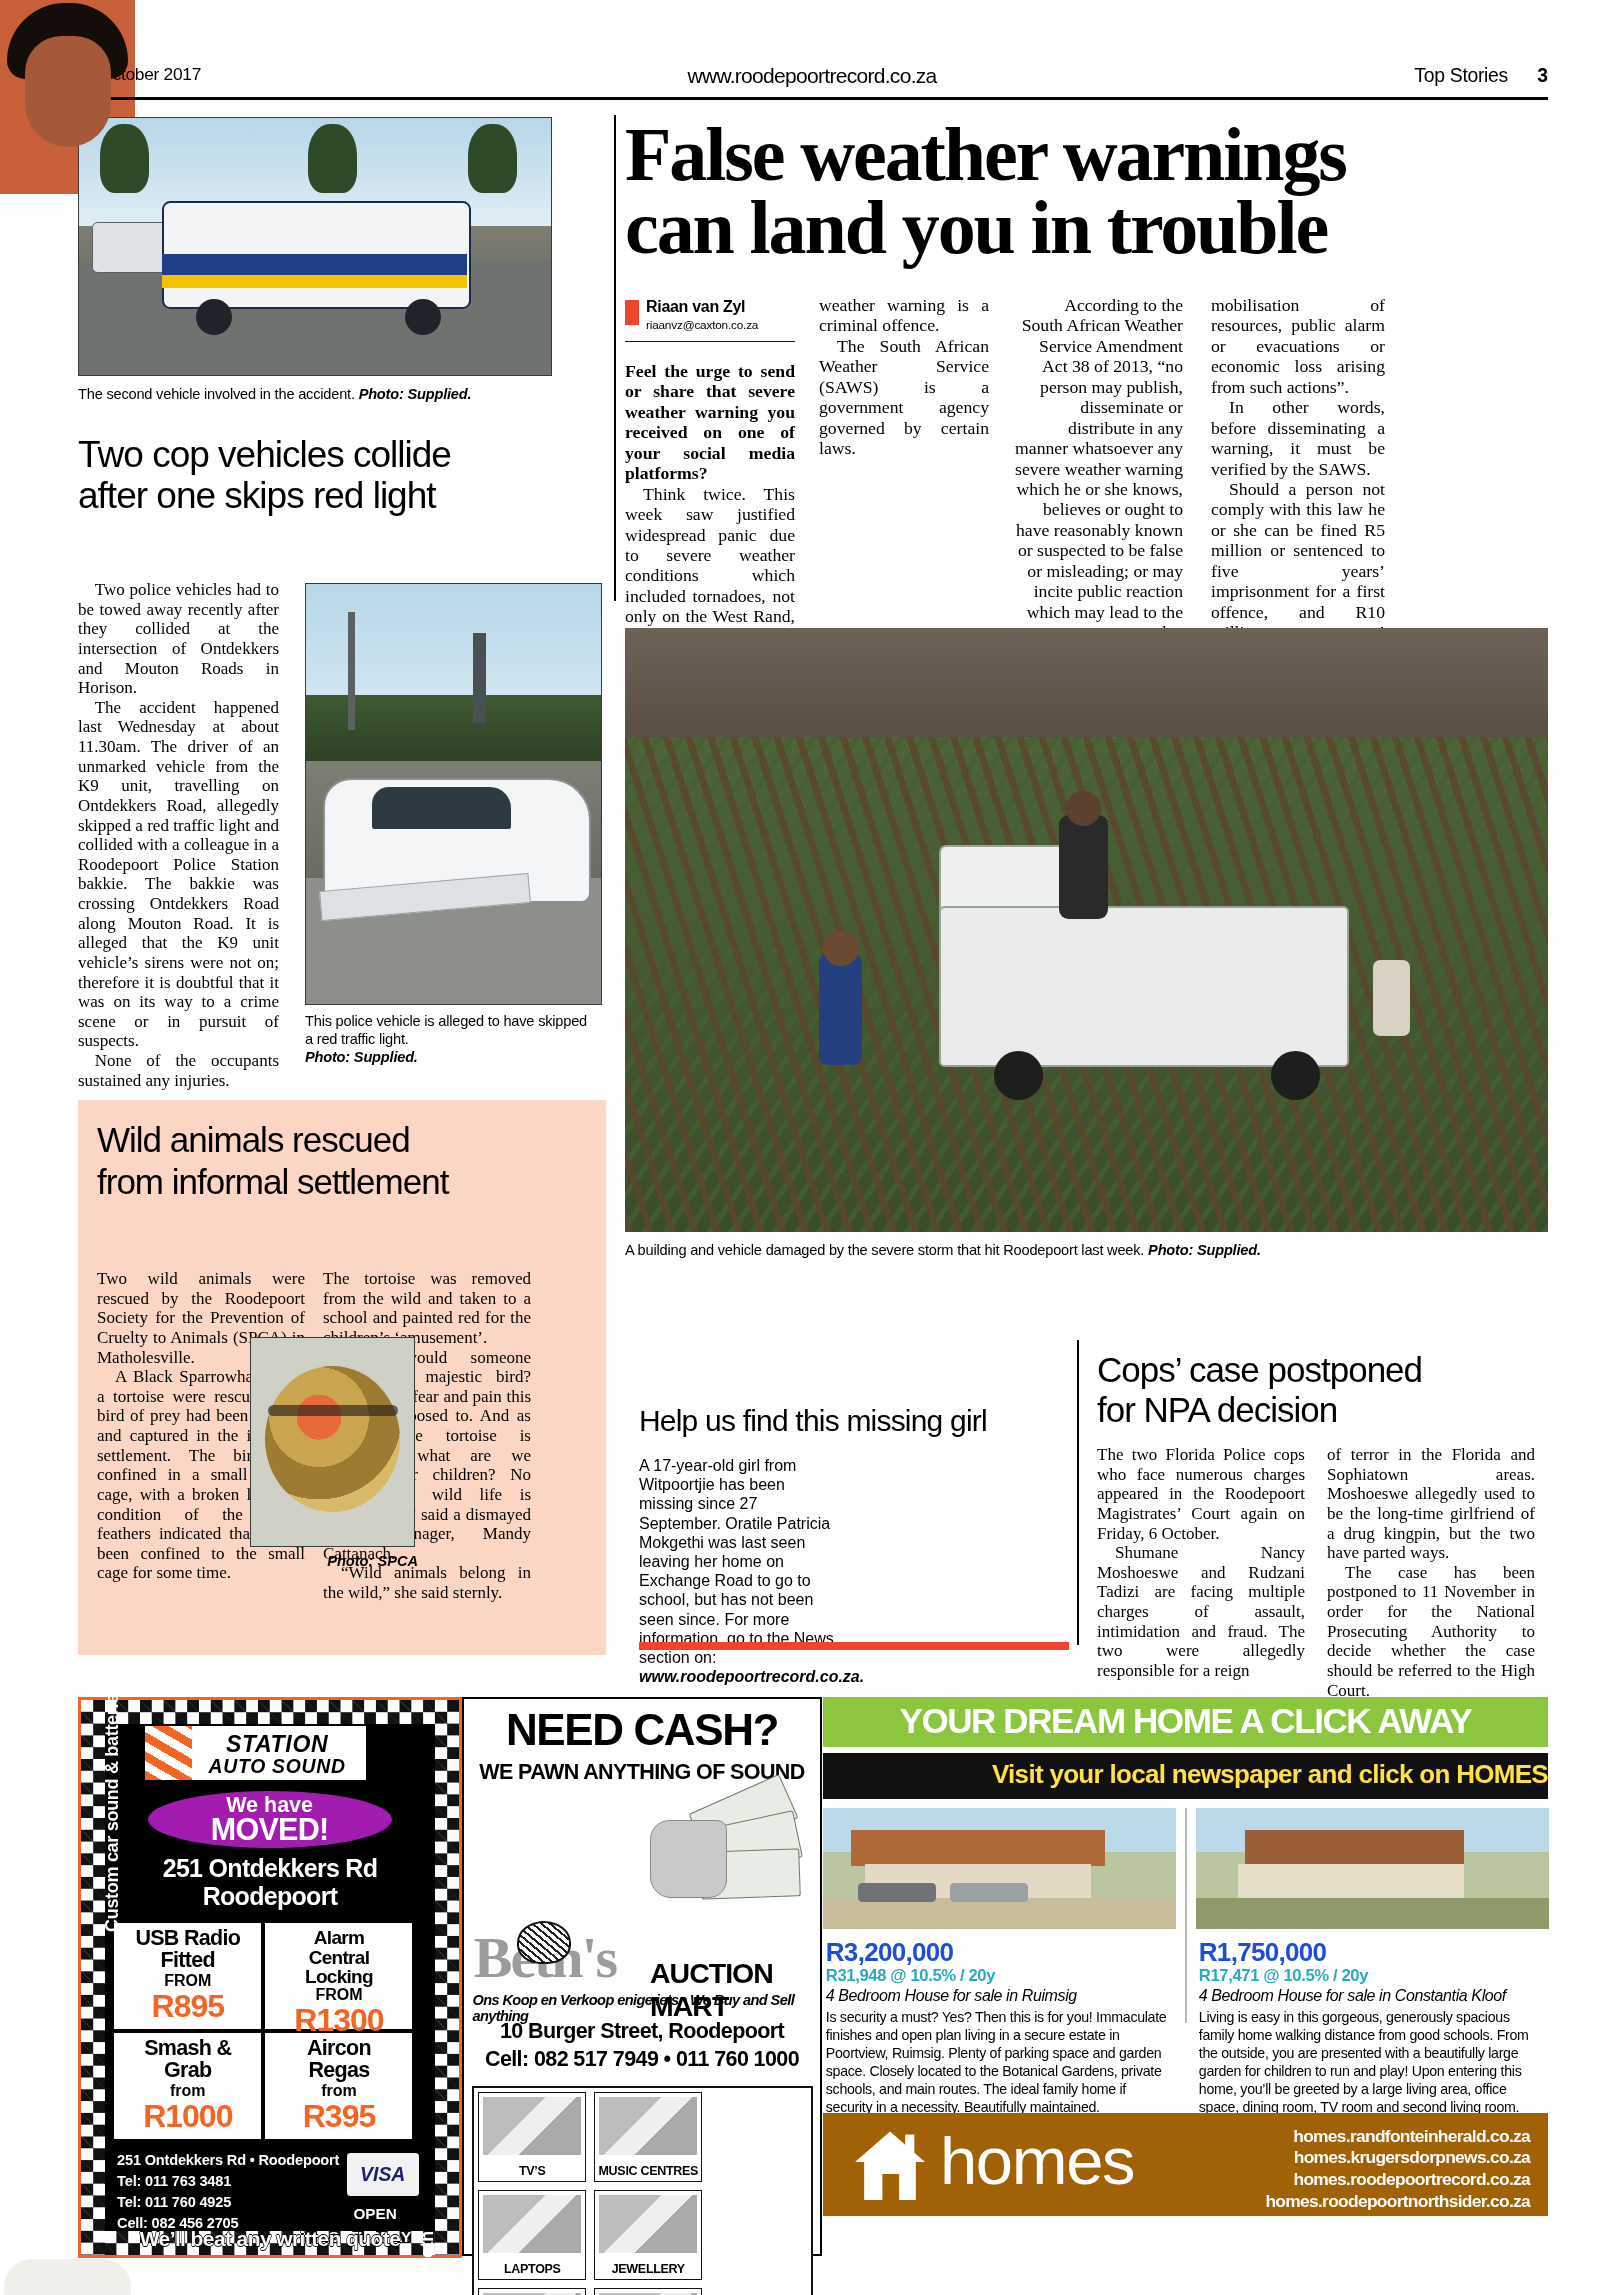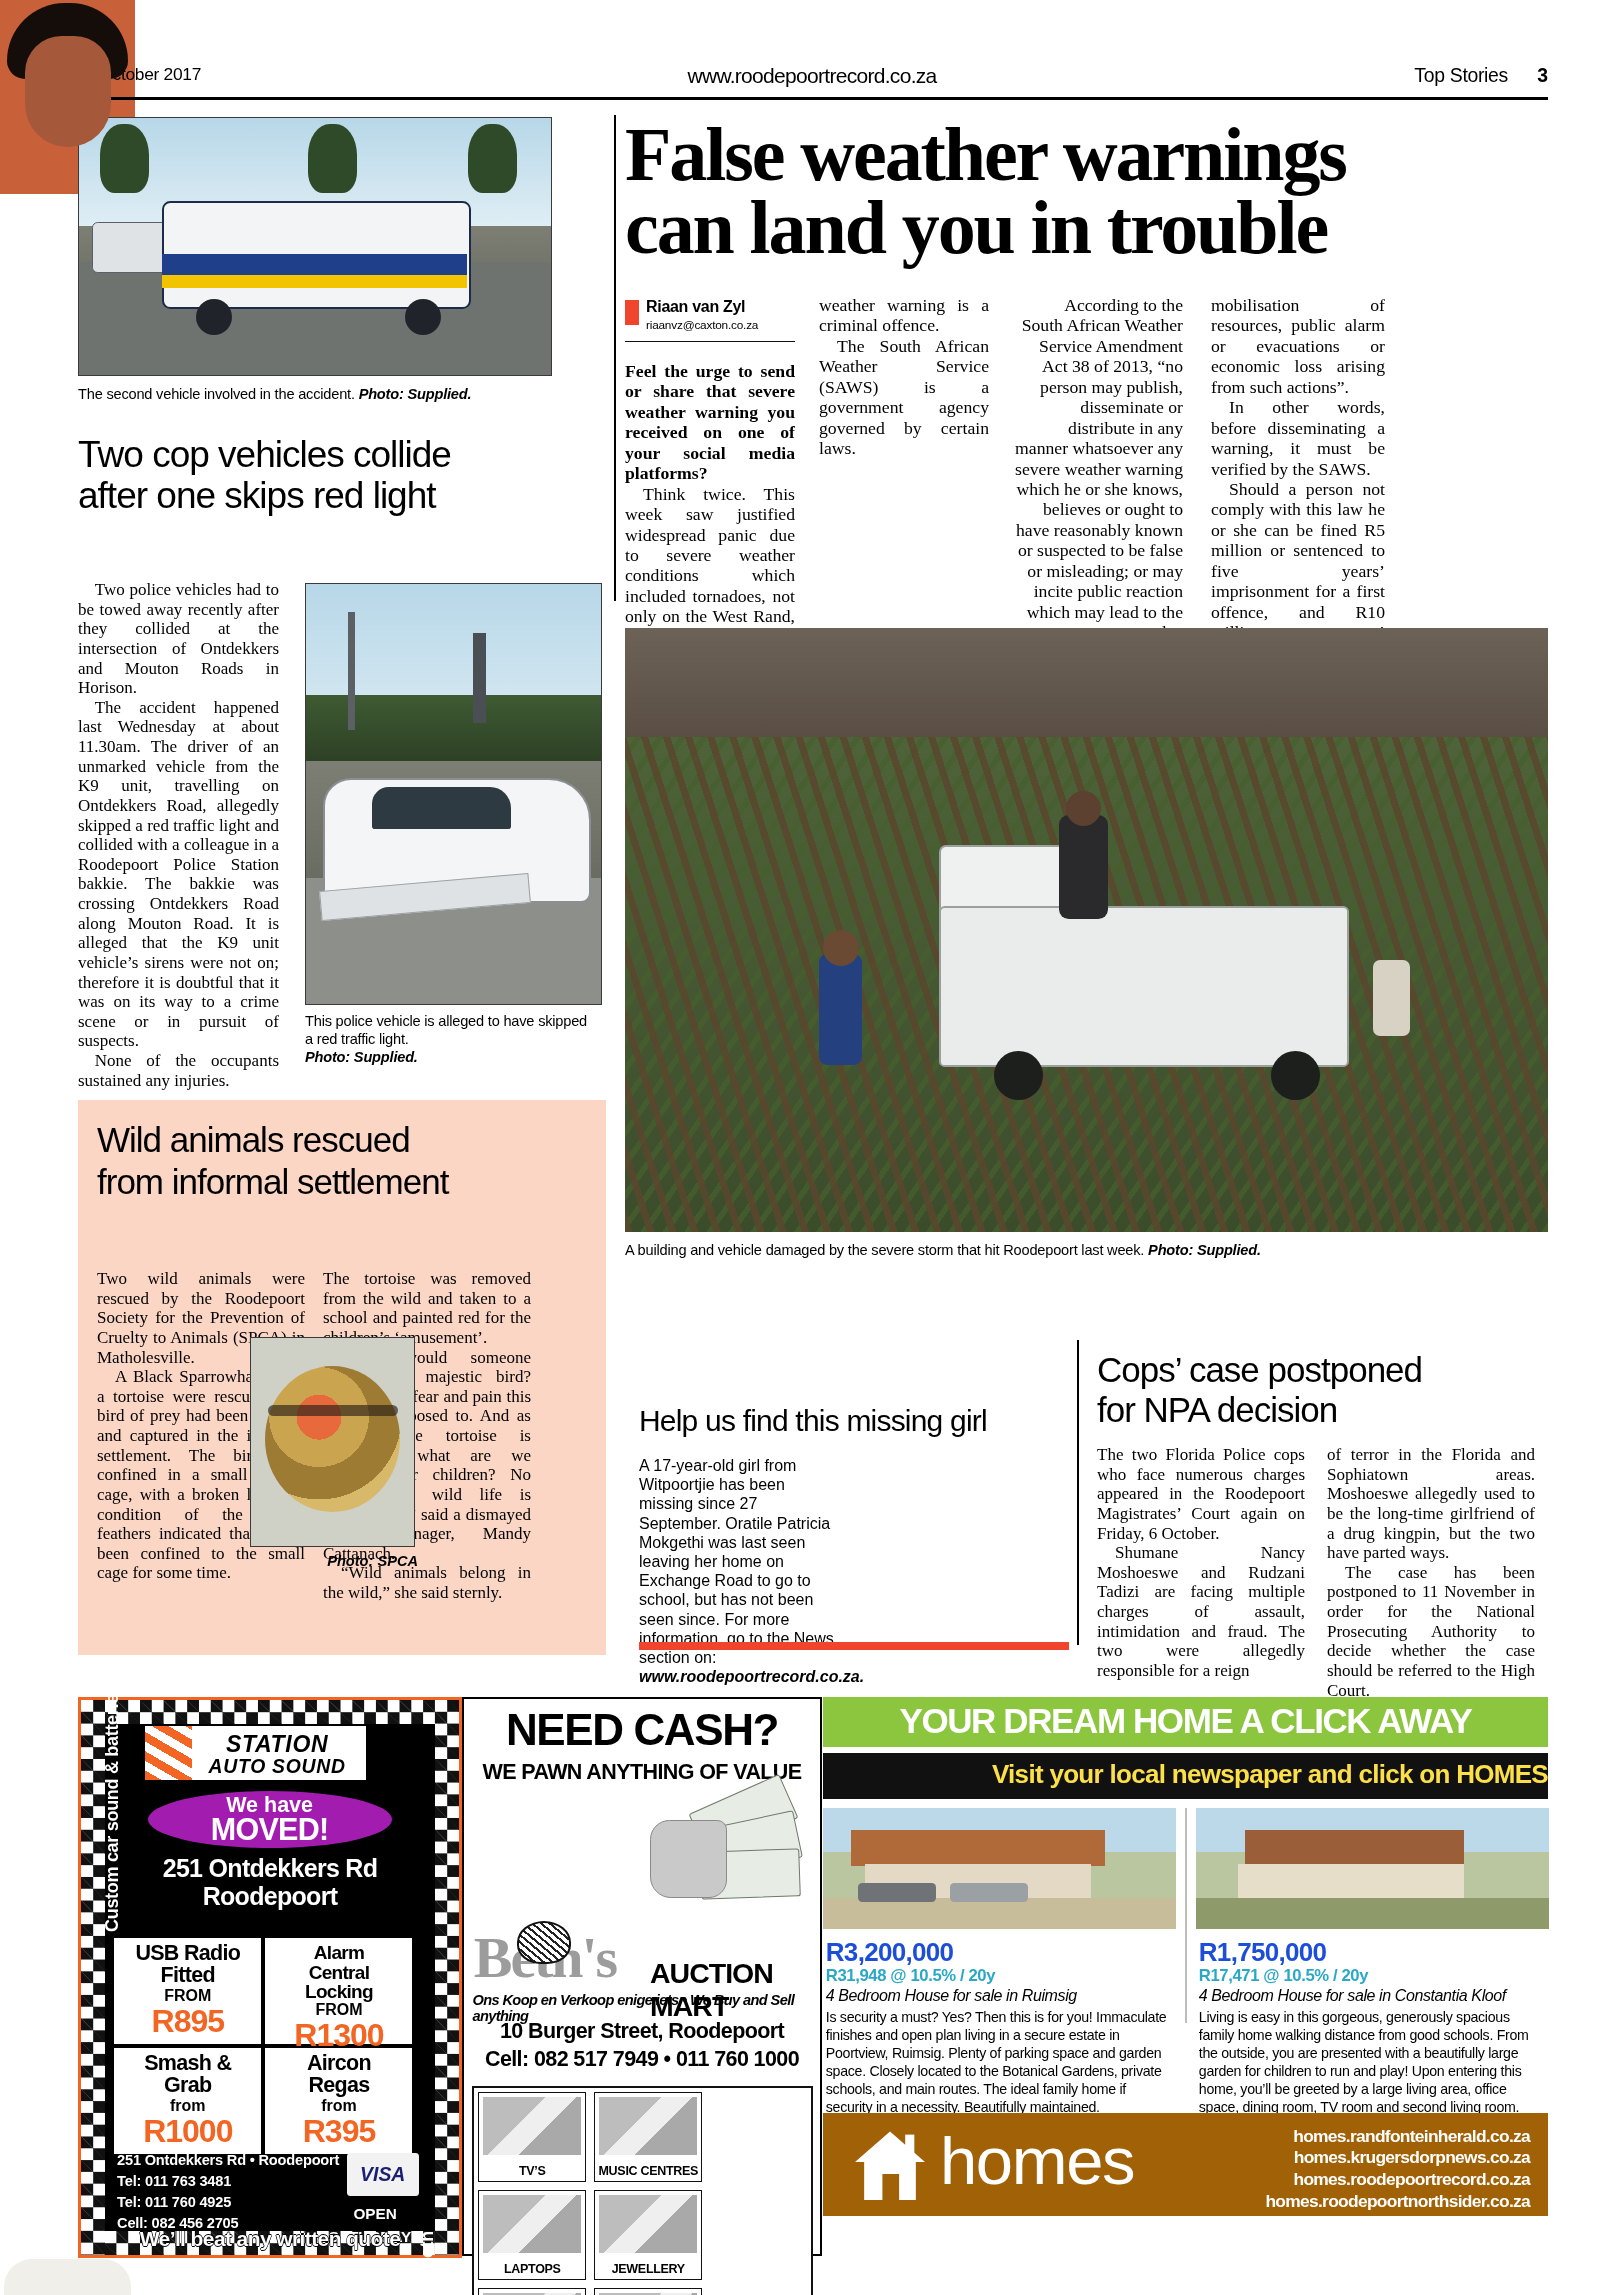--- a/index.html
+++ b/index.html
@@ -152,21 +152,21 @@
     font-family:"Liberation Sans",sans-serif;font-weight:bold;font-style:italic;font-size:23px;letter-spacing:0.7px;}
   .sa-logo .t2{position:absolute;left:49px;top:29px;width:167px;text-align:center;
     font-family:"Liberation Sans",sans-serif;font-weight:bold;font-style:italic;font-size:19.4px;letter-spacing:0.7px;}
   .sa-oval{position:absolute;left:43px;top:67px;width:244px;height:57px;border-radius:50%;background:#a21caf;}
   .sa-oval .l1{position:absolute;left:0;top:2.8px;width:100%;text-align:center;color:#fff;
     font-family:"Liberation Sans",sans-serif;font-weight:bold;font-size:21.5px;}
   .sa-oval .l2{position:absolute;left:0;top:21px;width:100%;text-align:center;color:#fff;
     font-family:"Liberation Sans",sans-serif;font-weight:bold;font-size:30.5px;letter-spacing:-0.7px;}
   .sa-addr{position:absolute;left:0;top:130px;width:100%;text-align:center;color:#fff;
     font-family:"Liberation Sans",sans-serif;font-weight:bold;font-size:25px;line-height:1.12;letter-spacing:-0.7px;}
-  .sa-grid{position:absolute;left:9.7px;top:214px;width:311px;text-decoration:underline;}
+  .sa-grid{position:absolute;left:9.7px;top:199px;width:311px;text-decoration:underline;}
   .sa-cell{float:left;width:147px;height:106px;background:#fff;margin:0 4.2px 4.2px 0;text-align:center;}
   .sa-cell .ttl{margin-top:5.6px;font-family:"Liberation Sans",sans-serif;font-weight:bold;font-size:21.5px;line-height:1.02;letter-spacing:-0.7px;}
   .sa-cell .frm{font-family:"Liberation Sans",sans-serif;font-weight:bold;font-size:16px;}
   .sa-cell .pr{font-family:"Liberation Sans",sans-serif;font-weight:bold;font-size:32px;color:#f26522;letter-spacing:-1px;line-height:1;}
   .sa-contact{position:absolute;left:12.5px;top:426px;color:#fff;font-family:"Liberation Sans",sans-serif;
     font-weight:bold;font-size:14.6px;line-height:1.45;letter-spacing:-0.2px;}
   .sa-visa{position:absolute;right:16.7px;top:429px;width:72px;height:43px;background:#f2f2f2;border-radius:3.5px;
     text-align:center;font-family:"Liberation Sans",sans-serif;font-weight:bold;font-style:italic;font-size:19.4px;color:#1a1f71;line-height:43px;}
   .sa-open{position:absolute;right:8.3px;top:479px;width:104px;text-align:center;color:#fff;
     font-family:"Liberation Sans",sans-serif;font-weight:bold;font-size:15.3px;line-height:1.5;}
@@ -460,21 +460,21 @@
         <div>SATURDAYS</div>
       </div>
       <div class="sa-side left">Custom car sound &amp; batteries</div>
       <div class="sa-side right">Radios • Alarms • Bluetooth</div>
     </div>
     <div class="sa-beat">We’ll beat any written quote</div>
   </div>
 
   <div class="ad" id="ad-cash">
     <div class="nc-title">NEED CASH?</div>
-    <div class="nc-sub">WE PAWN ANYTHING OF VALUE</div>
+    <div class="nc-sub">WE PAWN ANYTHING OF SOUND</div>
     <div class="nc-hand">
       <div class="bill b1"></div>
         <div class="bill b2"></div>
         <div class="bill b3"></div>
       <div class="palm"></div>
     </div>
     <div class="nc-logo">
       <div class="beths">Beth's</div>
       <div class="brain"></div>
       <div class="mart">AUCTION MART</div>

